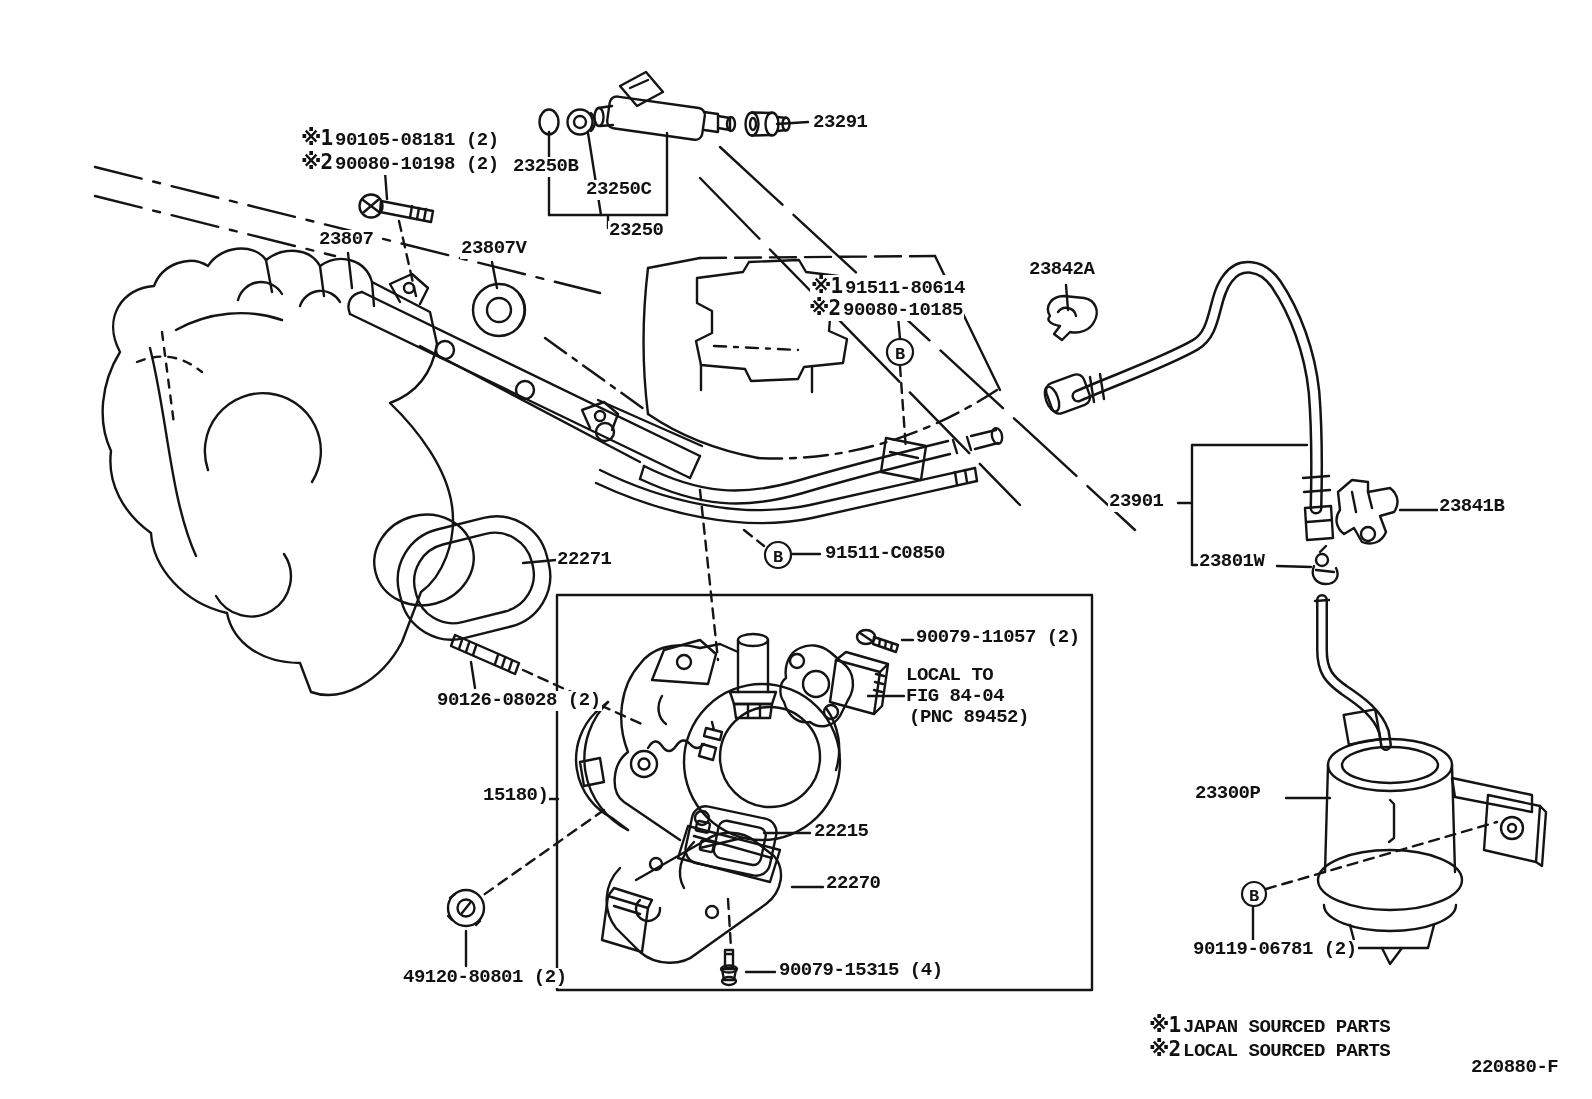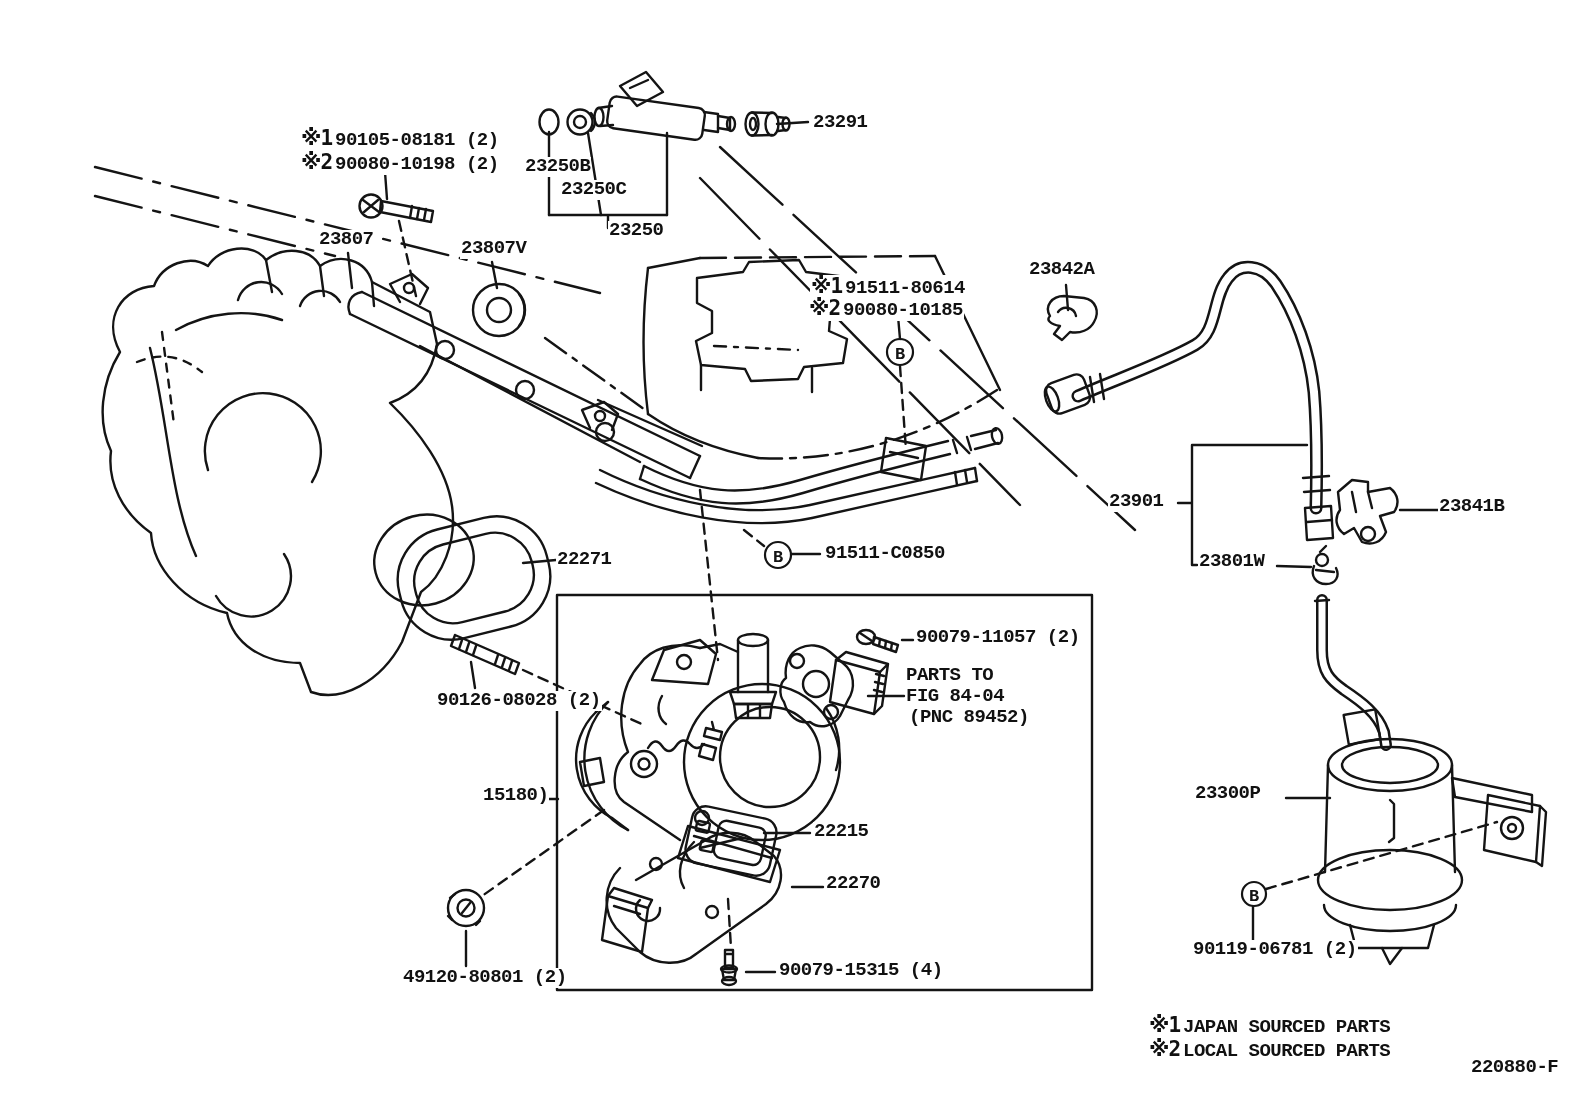--- a/index.html
+++ b/index.html
@@ -311,38 +311,38 @@
     <text x="900" y="359" stroke="none" fill="#141414">B</text>
     <circle cx="778" cy="555" r="13"></circle>
     <text x="778" y="562" stroke="none" fill="#141414">B</text>
     <circle cx="1254" cy="894" r="12"></circle>
     <text x="1254" y="901" stroke="none" fill="#141414">B</text>
   </g>
 </svg>
 
   <div class="lbl" style="left:300px;top:127px"><span class="mk">※1</span><span>90105-08181 (2)</span></div>
   <div class="lbl" style="left:300px;top:151px"><span class="mk">※2</span><span>90080-10198 (2)</span></div>
-  <div class="lbl" style="left:524px;top:157px"><span>23250B</span></div>
-  <div class="lbl" style="left:560px;top:180px"><span>23250C</span></div>
+  <div class="lbl" style="left:512px;top:157px"><span>23250B</span></div>
+  <div class="lbl" style="left:585px;top:180px"><span>23250C</span></div>
   <div class="lbl" style="left:608px;top:221px"><span>23250</span></div>
   <div class="lbl" style="left:812px;top:113px"><span>23291</span></div>
   <div class="lbl" style="left:318px;top:230px"><span>23807</span></div>
   <div class="lbl" style="left:460px;top:239px"><span>23807V</span></div>
   <div class="lbl" style="left:810px;top:275px"><span class="mk">※1</span><span>91511-80614</span></div>
   <div class="lbl" style="left:808px;top:297px"><span class="mk">※2</span><span>90080-10185</span></div>
   <div class="lbl" style="left:1028px;top:260px"><span>23842A</span></div>
   <div class="lbl" style="left:1108px;top:492px"><span>23901</span></div>
   <div class="lbl" style="left:1438px;top:497px"><span>23841B</span></div>
   <div class="lbl" style="left:1198px;top:552px"><span>23801W</span></div>
   <div class="lbl" style="left:824px;top:544px"><span>91511-C0850</span></div>
   <div class="lbl" style="left:556px;top:550px"><span>22271</span></div>
   <div class="lbl" style="left:436px;top:691px"><span>90126-08028 (2)</span></div>
   <div class="lbl" style="left:482px;top:786px"><span>15180)</span></div>
   <div class="lbl" style="left:915px;top:628px"><span>90079-11057 (2)</span></div>
-  <div class="lbl nofill" style="left:905px;top:666px"><span>PARTS TO</span></div>
+  <div class="lbl nofill" style="left:905px;top:666px"><span>LOCAL TO</span></div>
   <div class="lbl nofill" style="left:905px;top:687px"><span>FIG 84-04</span></div>
   <div class="lbl nofill" style="left:908px;top:708px"><span>(PNC 89452)</span></div>
   <div class="lbl" style="left:813px;top:822px"><span>22215</span></div>
   <div class="lbl" style="left:825px;top:874px"><span>22270</span></div>
   <div class="lbl" style="left:778px;top:961px"><span>90079-15315 (4)</span></div>
   <div class="lbl" style="left:402px;top:968px"><span>49120-80801 (2)</span></div>
   <div class="lbl" style="left:1194px;top:784px"><span>23300P</span></div>
   <div class="lbl" style="left:1192px;top:940px"><span>90119-06781 (2)</span></div>
 
   <div class="lbl" style="left:1148px;top:1014px"><span class="mk">※1</span><span>JAPAN SOURCED PARTS</span></div>

